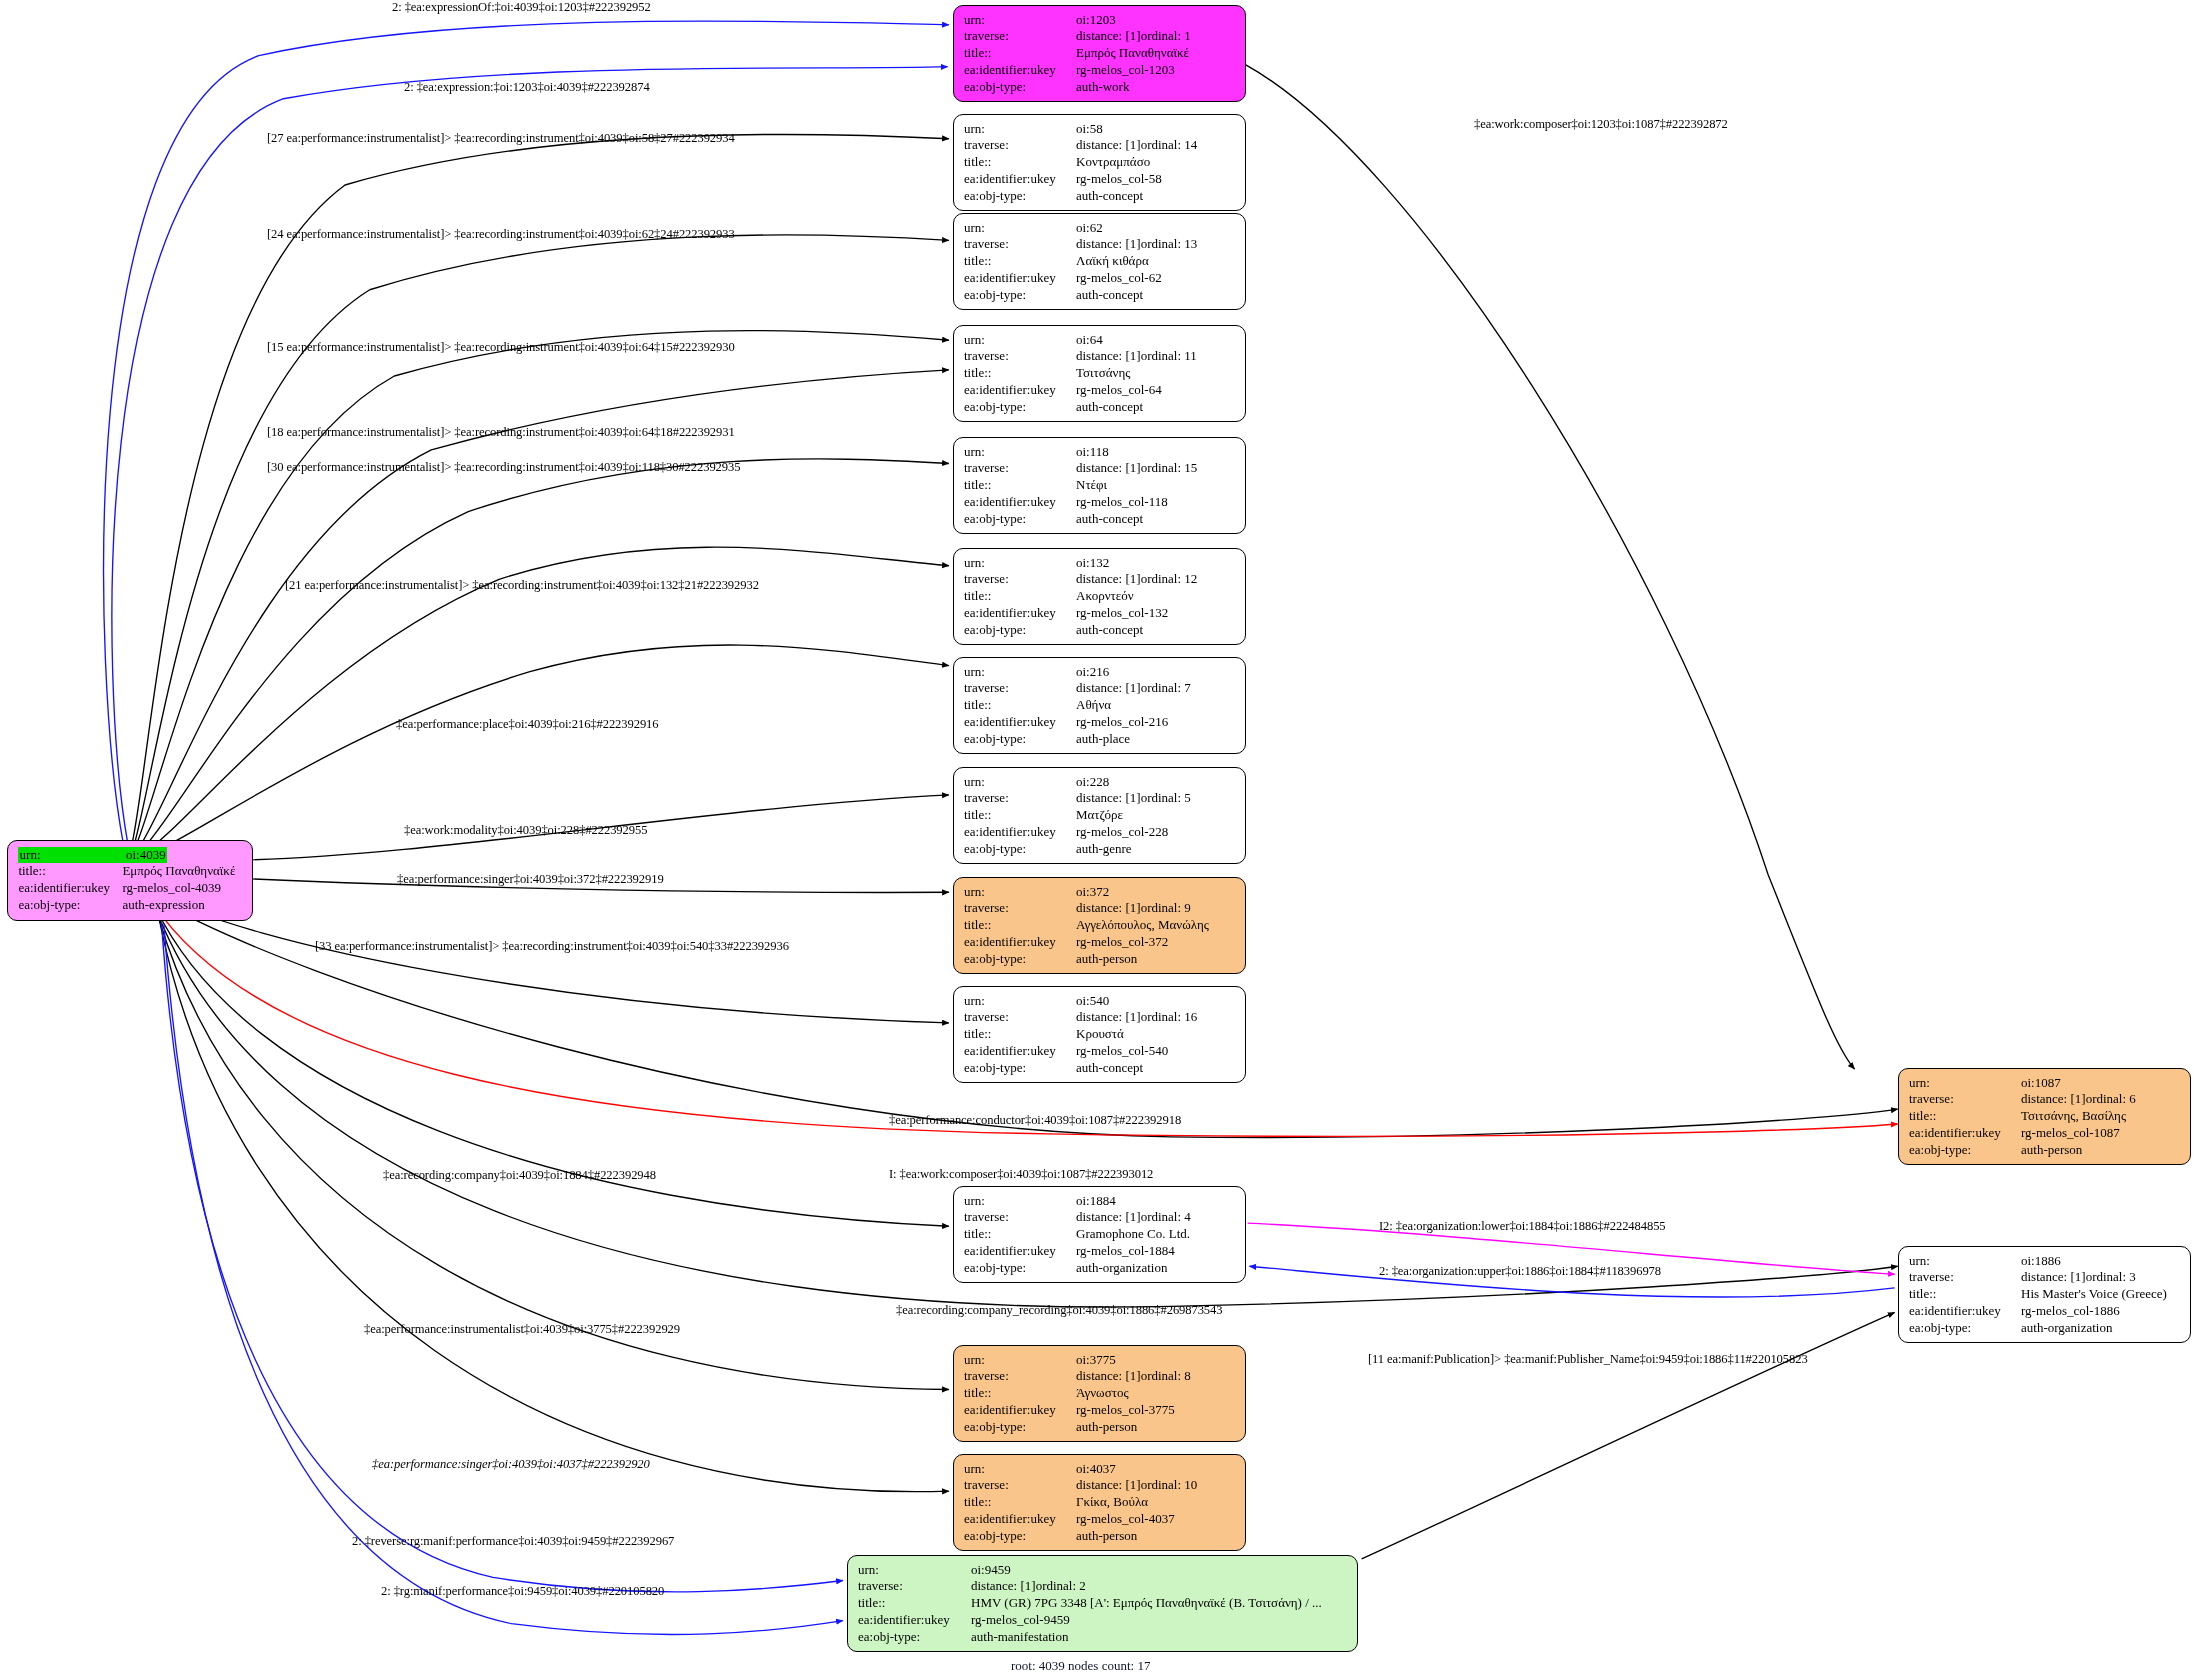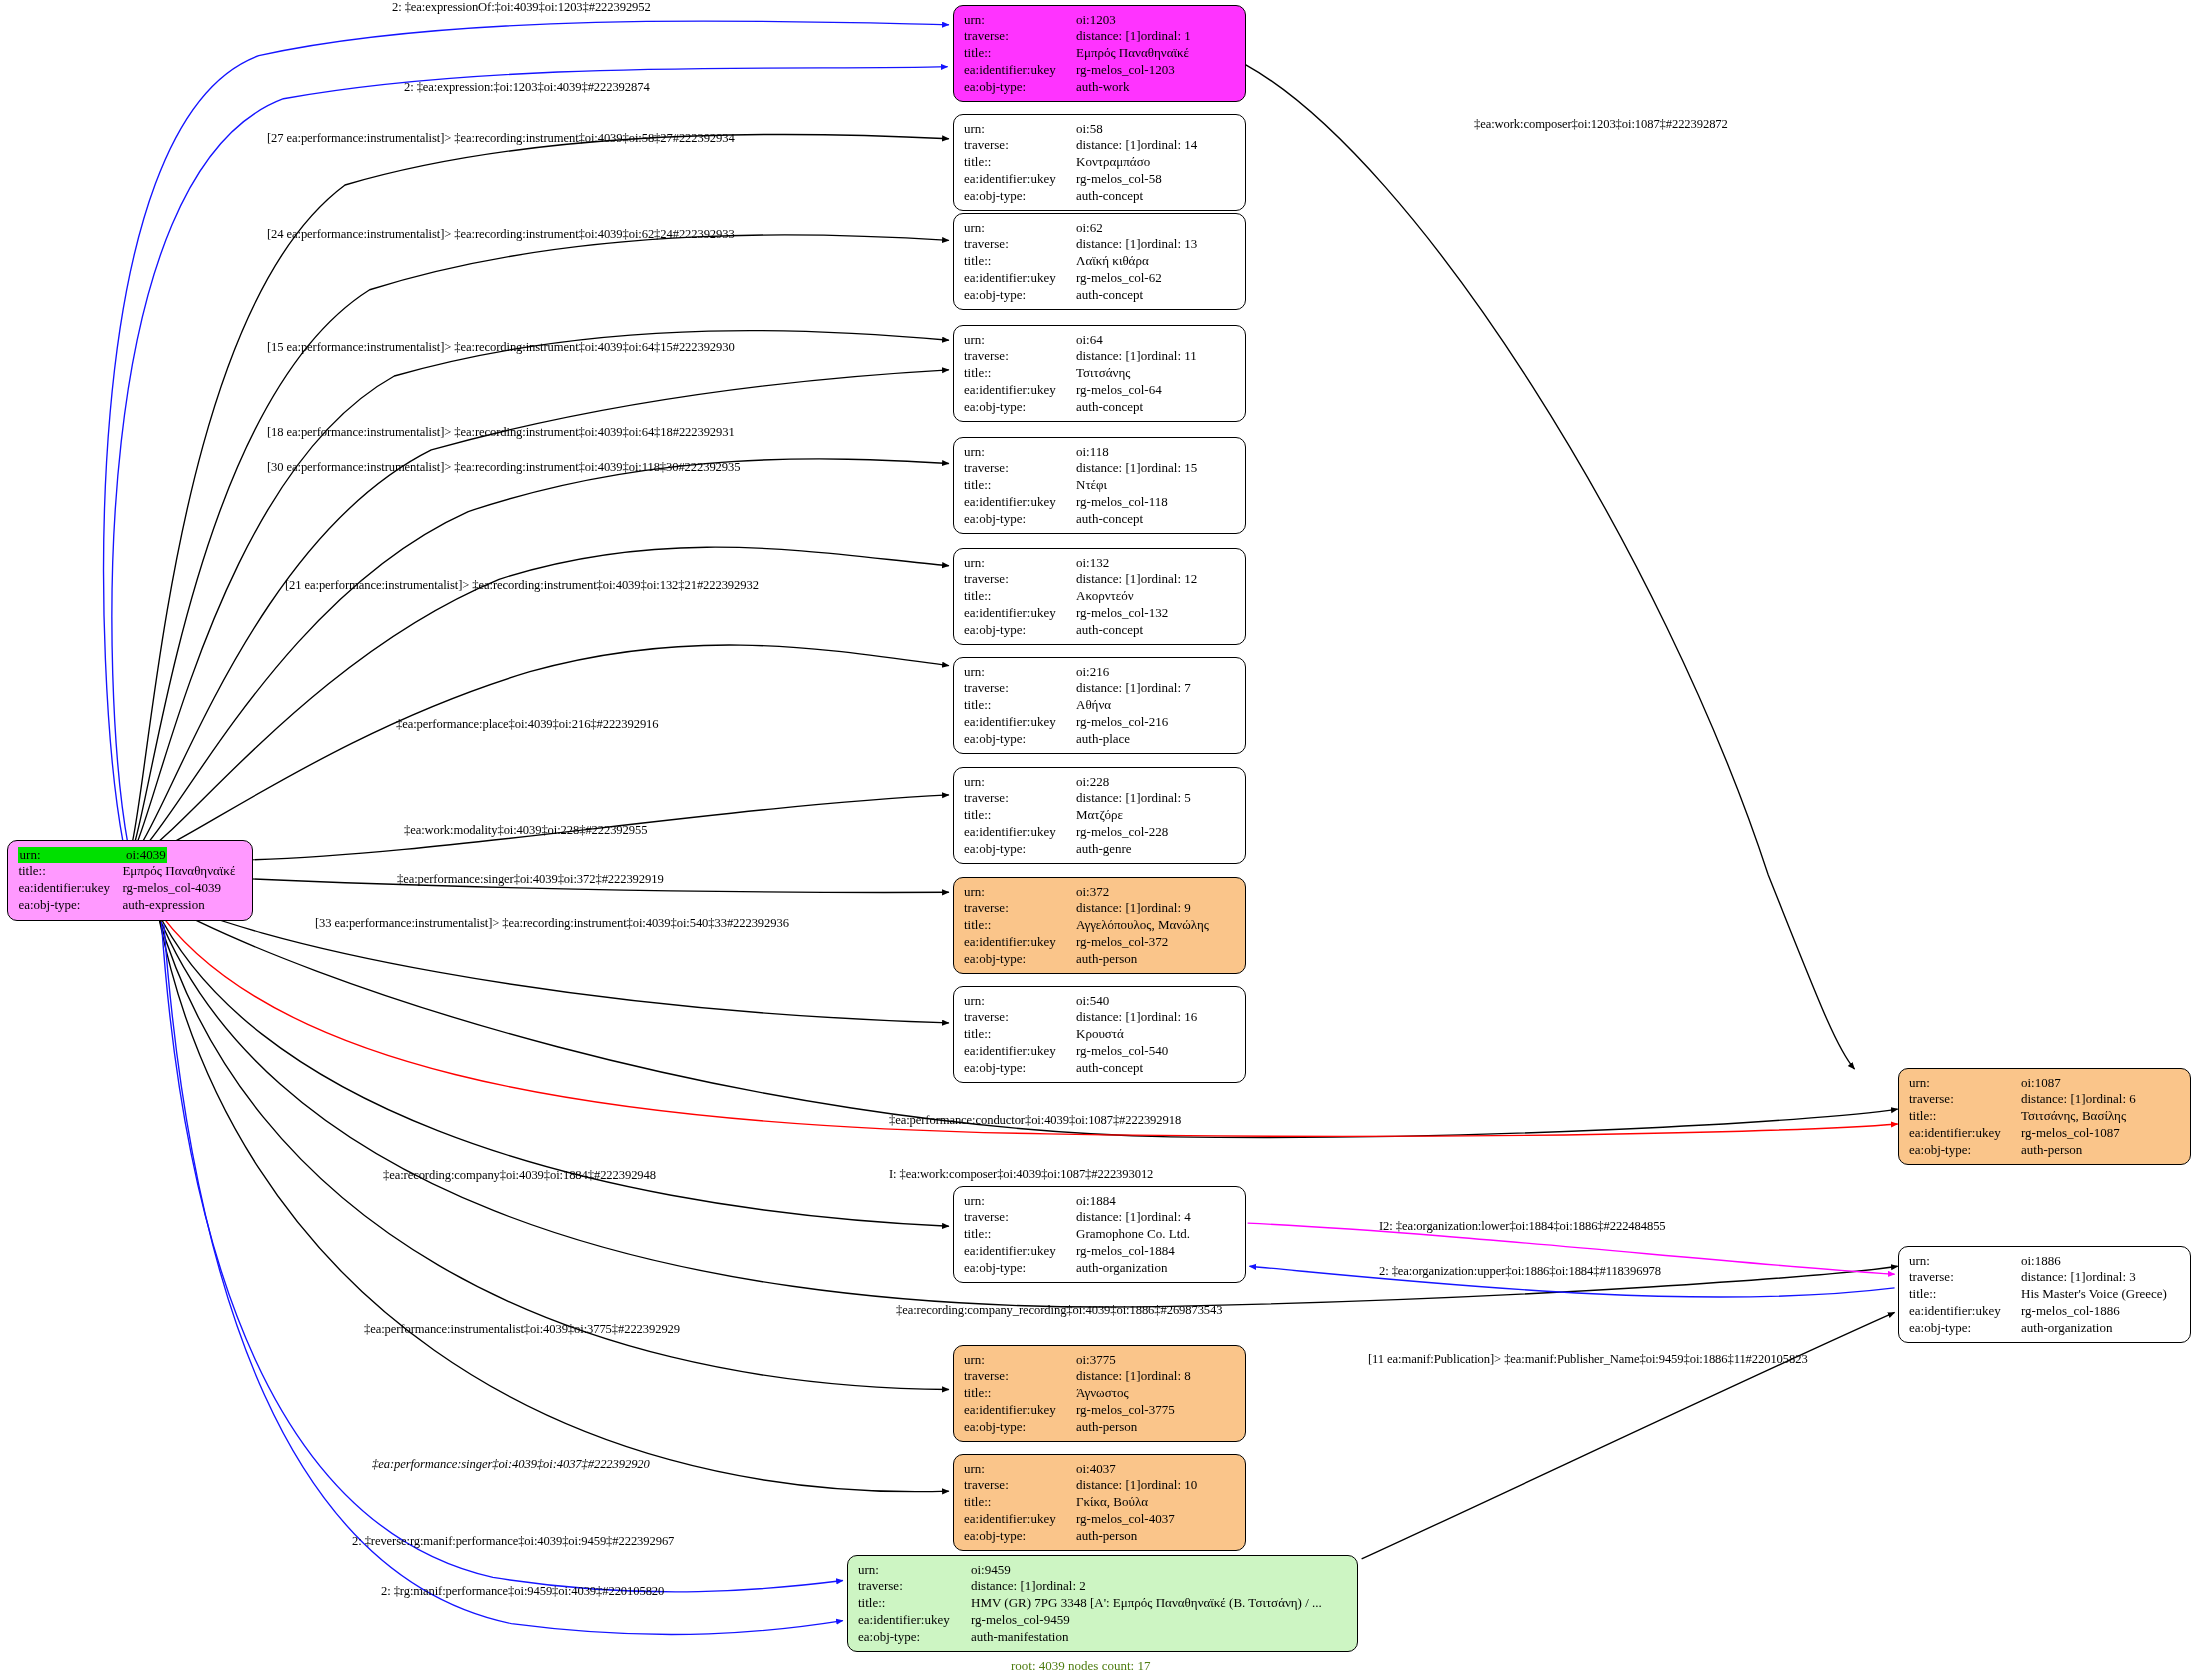--- a/index.html
+++ b/index.html
@@ -72,21 +72,21 @@
   .edge-label {
     position: absolute;
     font-size: 12.6px;
     color: #000000;
     white-space: nowrap;
     letter-spacing: -0.1px;
   }
   .footer-label {
     position: absolute;
     font-size: 13px;
-    color: #4d7c0f;
+    color: #0f172a;
     white-space: nowrap;
   }
 </style>
 </head>
 <body>
 
 <div id="canvas">
 
   <svg id="edge-layer" viewBox="0 0 3561 2723" xmlns="http://www.w3.org/2000/svg">
     <defs>
@@ -154,21 +154,21 @@
   <div class="edge-label" style="left:404px; top:80px;">2: ‡ea:expression:‡oi:1203‡oi:4039‡#222392874</div>
   <div class="edge-label" style="left:267px; top:131px;">[27 ea:performance:instrumentalist]&gt; ‡ea:recording:instrument‡oi:4039‡oi:58‡27#222392934</div>
   <div class="edge-label" style="left:267px; top:227px;">[24 ea:performance:instrumentalist]&gt; ‡ea:recording:instrument‡oi:4039‡oi:62‡24#222392933</div>
   <div class="edge-label" style="left:267px; top:308px;margin-top:32px;">[15 ea:performance:instrumentalist]&gt; ‡ea:recording:instrument‡oi:4039‡oi:64‡15#222392930</div>
   <div class="edge-label" style="left:267px; top:425px;">[18 ea:performance:instrumentalist]&gt; ‡ea:recording:instrument‡oi:4039‡oi:64‡18#222392931</div>
   <div class="edge-label" style="left:267px; top:460px;">[30 ea:performance:instrumentalist]&gt; ‡ea:recording:instrument‡oi:4039‡oi:118‡30#222392935</div>
   <div class="edge-label" style="left:285px; top:578px;">[21 ea:performance:instrumentalist]&gt; ‡ea:recording:instrument‡oi:4039‡oi:132‡21#222392932</div>
   <div class="edge-label" style="left:396px; top:717px;">‡ea:performance:place‡oi:4039‡oi:216‡#222392916</div>
   <div class="edge-label" style="left:404px; top:823px;">‡ea:work:modality‡oi:4039‡oi:228‡#222392955</div>
   <div class="edge-label" style="left:397px; top:872px;">‡ea:performance:singer‡oi:4039‡oi:372‡#222392919</div>
-  <div class="edge-label" style="left:267px; top:916px;padding-left:48px;">[33 ea:performance:instrumentalist]&gt; ‡ea:recording:instrument‡oi:4039‡oi:540‡33#222392936</div>
+  <div class="edge-label" style="left:267px; top:939px;padding-left:48px;">[33 ea:performance:instrumentalist]&gt; ‡ea:recording:instrument‡oi:4039‡oi:540‡33#222392936</div>
   <div class="edge-label" style="left:1474px; top:109px;margin-top:8px;">‡ea:work:composer‡oi:1203‡oi:1087‡#222392872</div>
   <div class="edge-label" style="left:889px; top:1113px;">‡ea:performance:conductor‡oi:4039‡oi:1087‡#222392918</div>
   <div class="edge-label" style="left:889px; top:1167px;">I: ‡ea:work:composer‡oi:4039‡oi:1087‡#222393012</div>
   <div class="edge-label" style="left:383px;  top:1168px;">‡ea:recording:company‡oi:4039‡oi:1884‡#222392948</div>
   <div class="edge-label" style="left:1379px; top:1219px;text-align:center;">I2: ‡ea:organization:lower‡oi:1884‡oi:1886‡#222484855</div>
   <div class="edge-label" style="left:1379px; top:1264px;">2: ‡ea:organization:upper‡oi:1886‡oi:1884‡#118396978</div>
   <div class="edge-label" style="left:896px; top:1303px;">‡ea:recording:company_recording‡oi:4039‡oi:1886‡#269873543</div>
   <div class="edge-label" style="left:364px;  top:1322px;">‡ea:performance:instrumentalist‡oi:4039‡oi:3775‡#222392929</div>
   <div class="edge-label" style="left:1368px; top:1352px;">[11 ea:manif:Publication]&gt; ‡ea:manif:Publisher_Name‡oi:9459‡oi:1886‡11#220105823</div>
   <div class="edge-label" style="left:372px;  top:1457px;font-style:italic;">‡ea:performance:singer‡oi:4039‡oi:4037‡#222392920</div>

